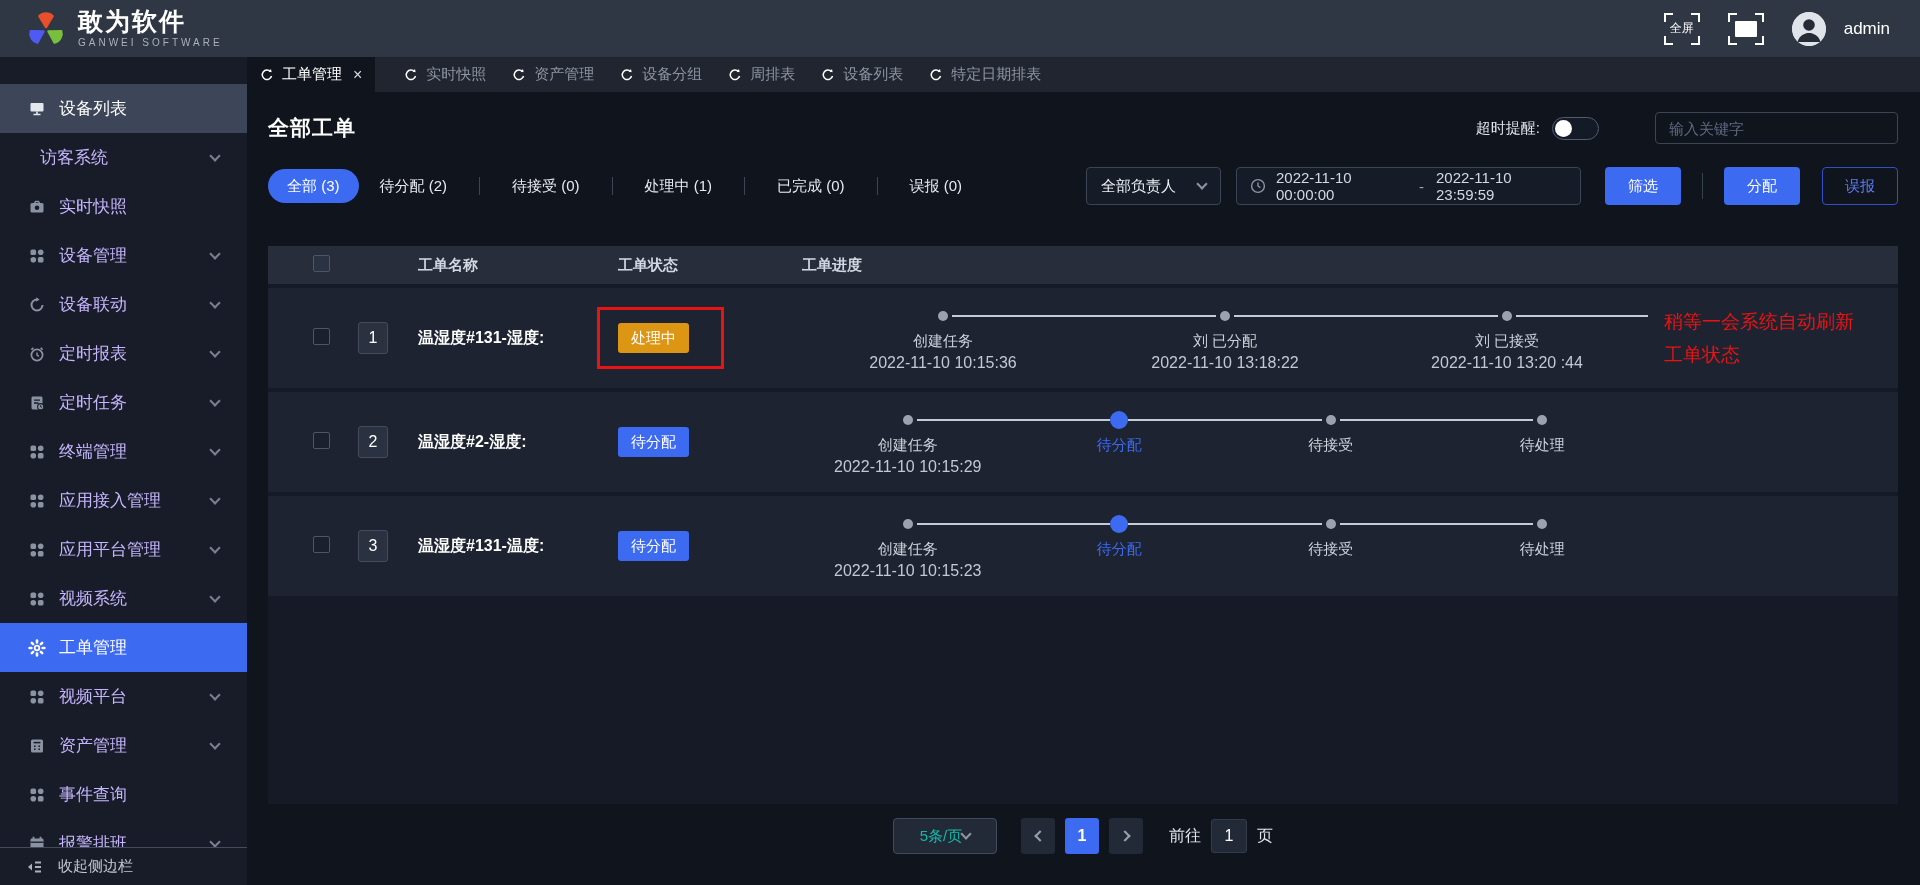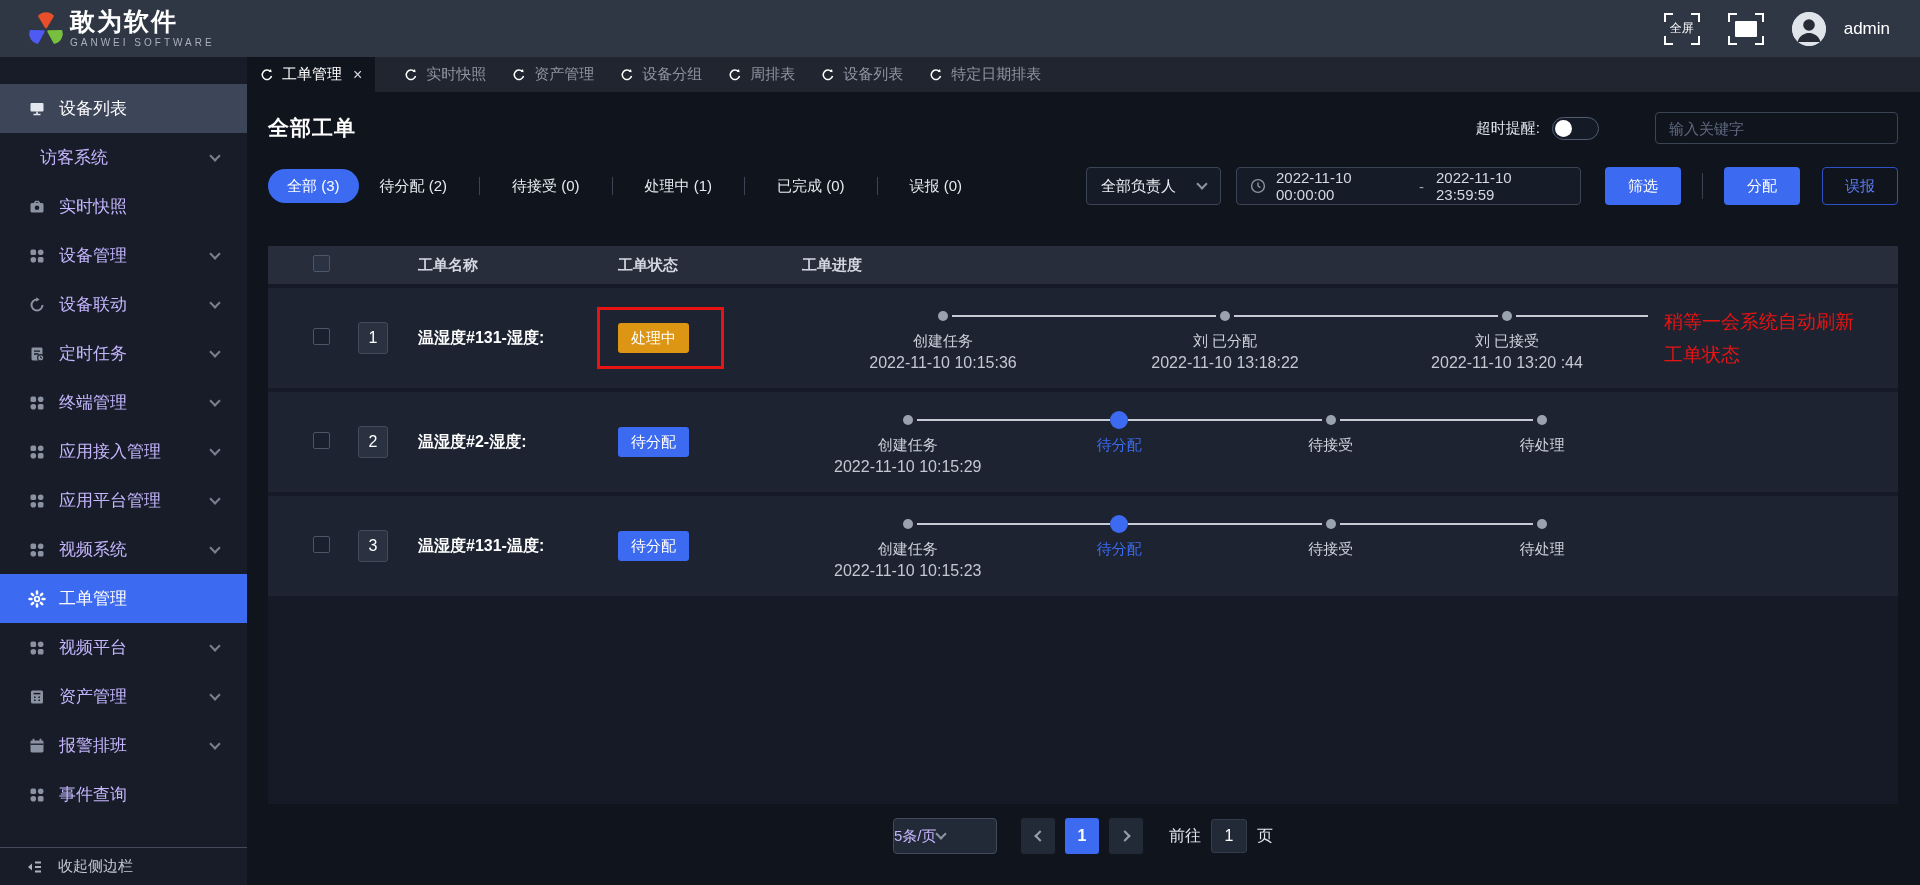--- a/index.html
+++ b/index.html
@@ -4,21 +4,21 @@
 <style>
   *{margin:0;padding:0;box-sizing:border-box}
   html,body{width:1920px;height:885px;overflow:hidden;background:#10141d;
     font-family:"Liberation Sans","DejaVu Sans",sans-serif;
     --accent:#3c6af0;--warning:#dd9614;--red:#e81414}
   .app{position:relative;width:1920px;height:885px}
 
   
   .topbar{position:absolute;top:0;left:0;right:0;height:57px;background:#2f3744;
     display:flex;align-items:center;padding:0 30px 0 26px;z-index:6}
-  .brand{display:flex;align-items:center;gap:4px}
+  .brand{display:flex;align-items:center;gap:12px}
   .brand-text .cn{font-size:25px;font-weight:bold;color:#fff;letter-spacing:2px;line-height:1}
   .brand-text .en{font-size:10px;color:#aab0bc;letter-spacing:3px;margin-top:3px}
   .topbar-right{margin-left:auto;display:flex;align-items:center;gap:28px}
   .fs-icon{position:relative;width:36px;height:32px;cursor:pointer}
   .fs-icon i{position:absolute;width:9px;height:9px;border:2px solid #fff}
   .fs-icon i.tl{top:0;left:0;border-right:none;border-bottom:none}
   .fs-icon i.tr{top:0;right:0;border-left:none;border-bottom:none}
   .fs-icon i.bl{bottom:0;left:0;border-right:none;border-top:none}
   .fs-icon i.br{bottom:0;right:0;border-left:none;border-top:none}
   .fs-icon .lbl{position:absolute;inset:0;display:flex;align-items:center;justify-content:center;
@@ -127,21 +127,21 @@
   .s-label{margin-top:7px;font-size:15px;color:#ccd1db}
   .step.current .s-label{color:var(--accent)}
   .s-time{margin-top:3px;font-size:16px;color:#c3c8d3}
   .anno-step{position:absolute;left:50%;transform:translateX(-50%);top:6px;width:106px;height:78px;
     border:3px solid var(--red);pointer-events:none}
   .c-note{font-size:19px;color:var(--red);line-height:1.75;padding-left:16px}
 
   
   .pagination{display:flex;align-items:center;justify-content:center;margin-top:14px}
   .psize{width:104px;height:36px;background:#232a37;border:1px solid #424b5c;border-radius:4px;
-    display:flex;align-items:center;justify-content:flex-start;gap:0;font-size:15px;color:#c4b5fd;cursor:pointer}
+    display:flex;align-items:center;justify-content:center;gap:0;font-size:15px;color:#14b8a6;cursor:pointer}
   .pbtn{width:34px;height:36px;background:#232a37;border-radius:3px;display:flex;align-items:center;
     justify-content:center;cursor:pointer}
   .pbtn.prev{margin-left:24px}
   .arr{width:8px;height:8px;border-left:2px solid #98a0af;border-bottom:2px solid #98a0af;display:inline-block}
   .arr.l{transform:rotate(45deg);margin-left:3px}
   .arr.r{transform:rotate(-135deg);margin-right:3px}
   .pcur{width:34px;height:36px;background:var(--accent);border-radius:3px;display:flex;align-items:center;
     justify-content:center;color:#fff;font-size:16px;font-weight:bold;margin:0 10px}
   .goto{margin-left:26px;font-size:16px;color:#e2e6ed}
   .goto-input{width:36px;height:34px;background:#232a37;border:1px solid #343c4b;border-radius:3px;
@@ -238,20 +238,31 @@
             <svg viewBox="0 0 18 18" fill="none">
               <path d="M14.5 9A5.5 5.5 0 1 1 9 3.5" stroke="currentColor" stroke-width="2"></path>
               <path d="M8.2 1.3l3.4 2.2-3.4 2.2z" fill="currentColor"></path>
             </svg>
           </span>
     <span class="side-label">设备联动</span>
     <span class="chev"></span>
   </div>
         <div class="side-item">
     <span class="side-icon">
+            <svg viewBox="0 0 18 18" fill="none">
+              <circle cx="9" cy="10" r="5.6" stroke="currentColor" stroke-width="1.7"></circle>
+              <path d="M9 7.4v2.8l2 1.2" stroke="currentColor" stroke-width="1.4"></path>
+              <path d="M3.4 4.6L5.4 3M14.6 4.6L12.6 3" stroke="currentColor" stroke-width="1.7"></path>
+            </svg>
+          </span>
+    <span class="side-label">定时报表</span>
+    <span class="chev"></span>
+  </div>
+        <div class="side-item">
+    <span class="side-icon">
             <svg viewBox="0 0 18 18">
               <rect x="3.5" y="2.5" width="11" height="13" rx="1.4" fill="currentColor"></rect>
               <path d="M6 6.2h6M6 9h4.5" stroke="#171c28" stroke-width="1.3"></path>
               <circle cx="12.7" cy="12.7" r="3.1" fill="currentColor" stroke="#171c28" stroke-width="1.1"></circle>
               <path d="M12.7 11.3v1.5l1 .6" stroke="#171c28" stroke-width="1"></path>
             </svg>
           </span>
     <span class="side-label">定时任务</span>
     <span class="chev"></span>
   </div>
@@ -333,40 +344,40 @@
               <rect x="3" y="2.5" width="12" height="13" rx="1.5" fill="currentColor"></rect>
               <path d="M5.6 5.6h6.8" stroke="#171c28" stroke-width="1.5"></path>
               <path d="M6 9.2h1.6M6 12.2h1.6M10.4 9.2H12M10.4 12.2H12" stroke="#171c28" stroke-width="1.5"></path>
             </svg>
           </span>
     <span class="side-label">资产管理</span>
     <span class="chev"></span>
   </div>
         <div class="side-item">
     <span class="side-icon">
-            <svg viewBox="0 0 18 18">
-              <path d="M5.5 1.8v3M12.5 1.8v3" stroke="currentColor" stroke-width="1.8"></path>
-              <rect x="2.5" y="3.5" width="13" height="12" rx="1.4" fill="currentColor"></rect>
-              <path d="M2.5 7.2h13" stroke="#171c28" stroke-width="1.3"></path>
-            </svg>
-          </span>
-    <span class="side-label">报警排班</span>
-    <span class="chev"></span>
-  </div>
-        <div class="side-item">
-    <span class="side-icon">
             <svg viewBox="0 0 18 18" fill="currentColor">
               <rect x="2.5" y="2.5" width="5.6" height="5.6" rx="1.6"></rect>
               <rect x="9.9" y="2.5" width="5.6" height="5.6" rx="2.8"></rect>
               <rect x="2.5" y="9.9" width="5.6" height="5.6" rx="2.8"></rect>
               <rect x="9.9" y="9.9" width="5.6" height="5.6" rx="1.6"></rect>
             </svg>
           </span>
     <span class="side-label">事件查询</span>
     <span class="chev" style="visibility: hidden;"></span>
+  </div>
+        <div class="side-item">
+    <span class="side-icon">
+            <svg viewBox="0 0 18 18">
+              <path d="M5.5 1.8v3M12.5 1.8v3" stroke="currentColor" stroke-width="1.8"></path>
+              <rect x="2.5" y="3.5" width="13" height="12" rx="1.4" fill="currentColor"></rect>
+              <path d="M2.5 7.2h13" stroke="#171c28" stroke-width="1.3"></path>
+            </svg>
+          </span>
+    <span class="side-label">报警排班</span>
+    <span class="chev"></span>
   </div>
       </div>
     <div class="collapse-bar">
       <svg viewBox="0 0 18 18" fill="none">
         <path d="M10 4.5h6M10 9h6M10 13.5h6" stroke="currentColor" stroke-width="1.8"></path>
         <path d="M7 5.5L3 9l4 3.5z" fill="currentColor"></path>
       </svg>
       <span>收起侧边栏</span>
     </div>
   </div>

